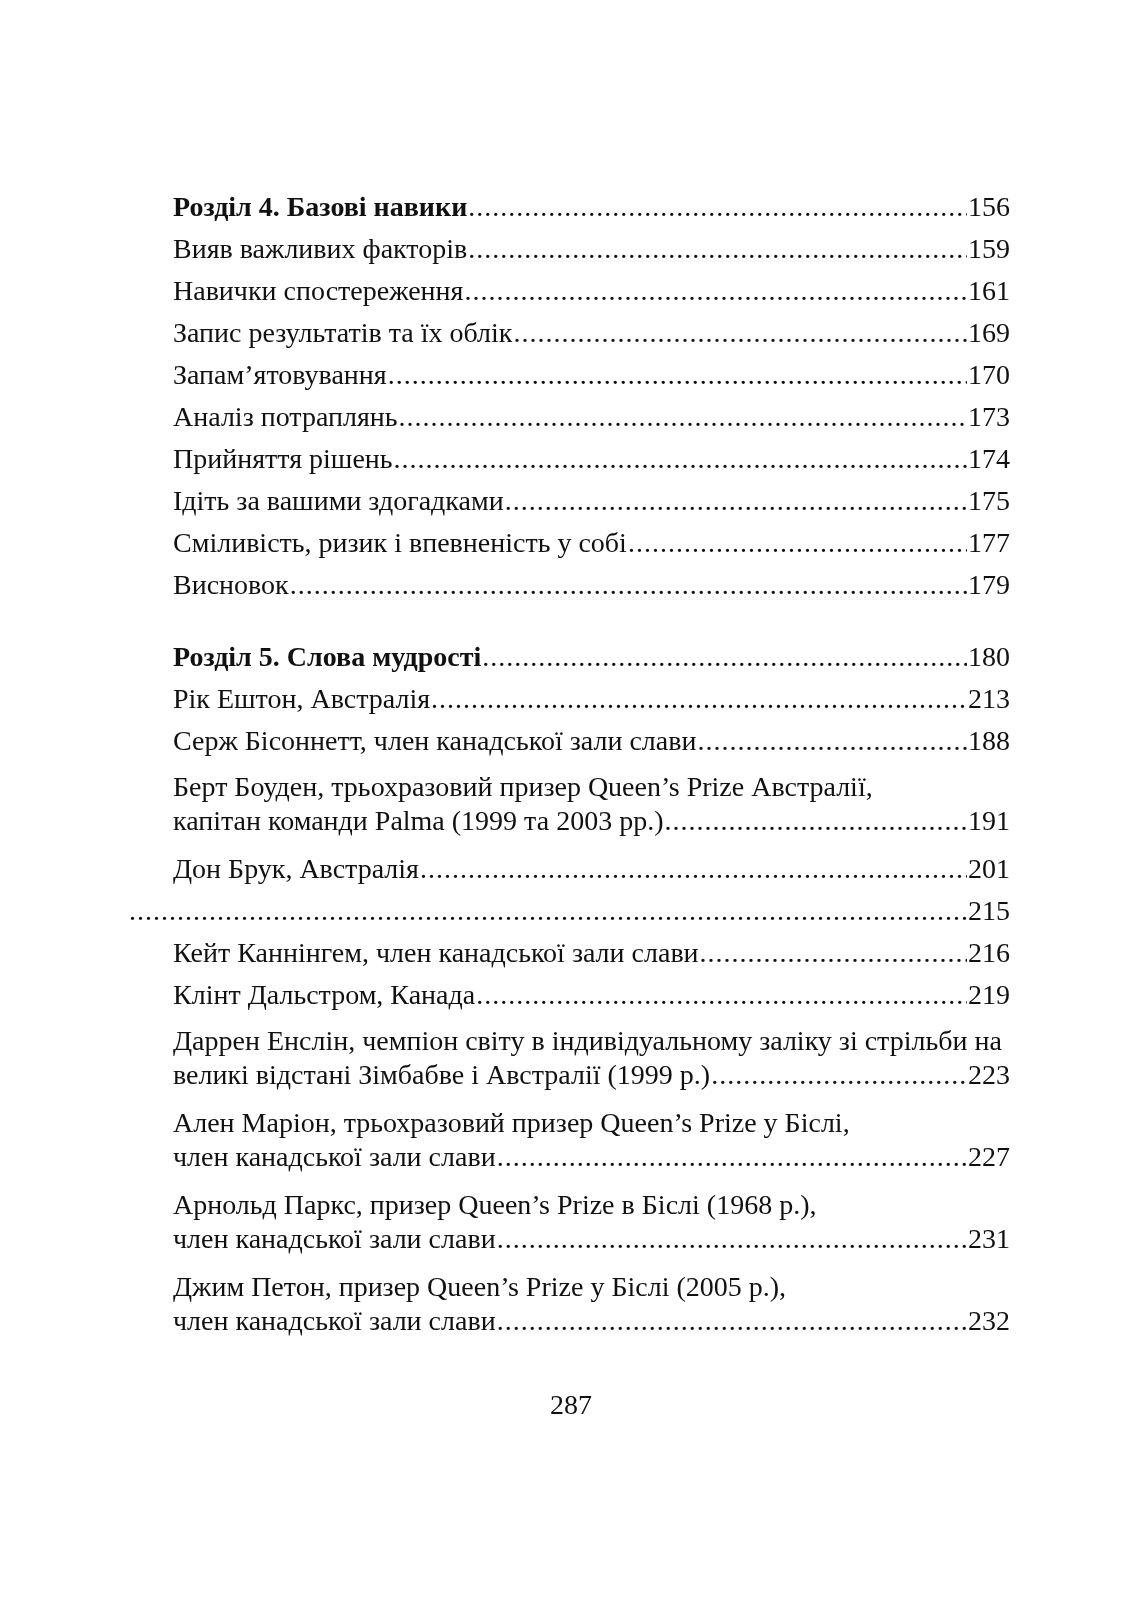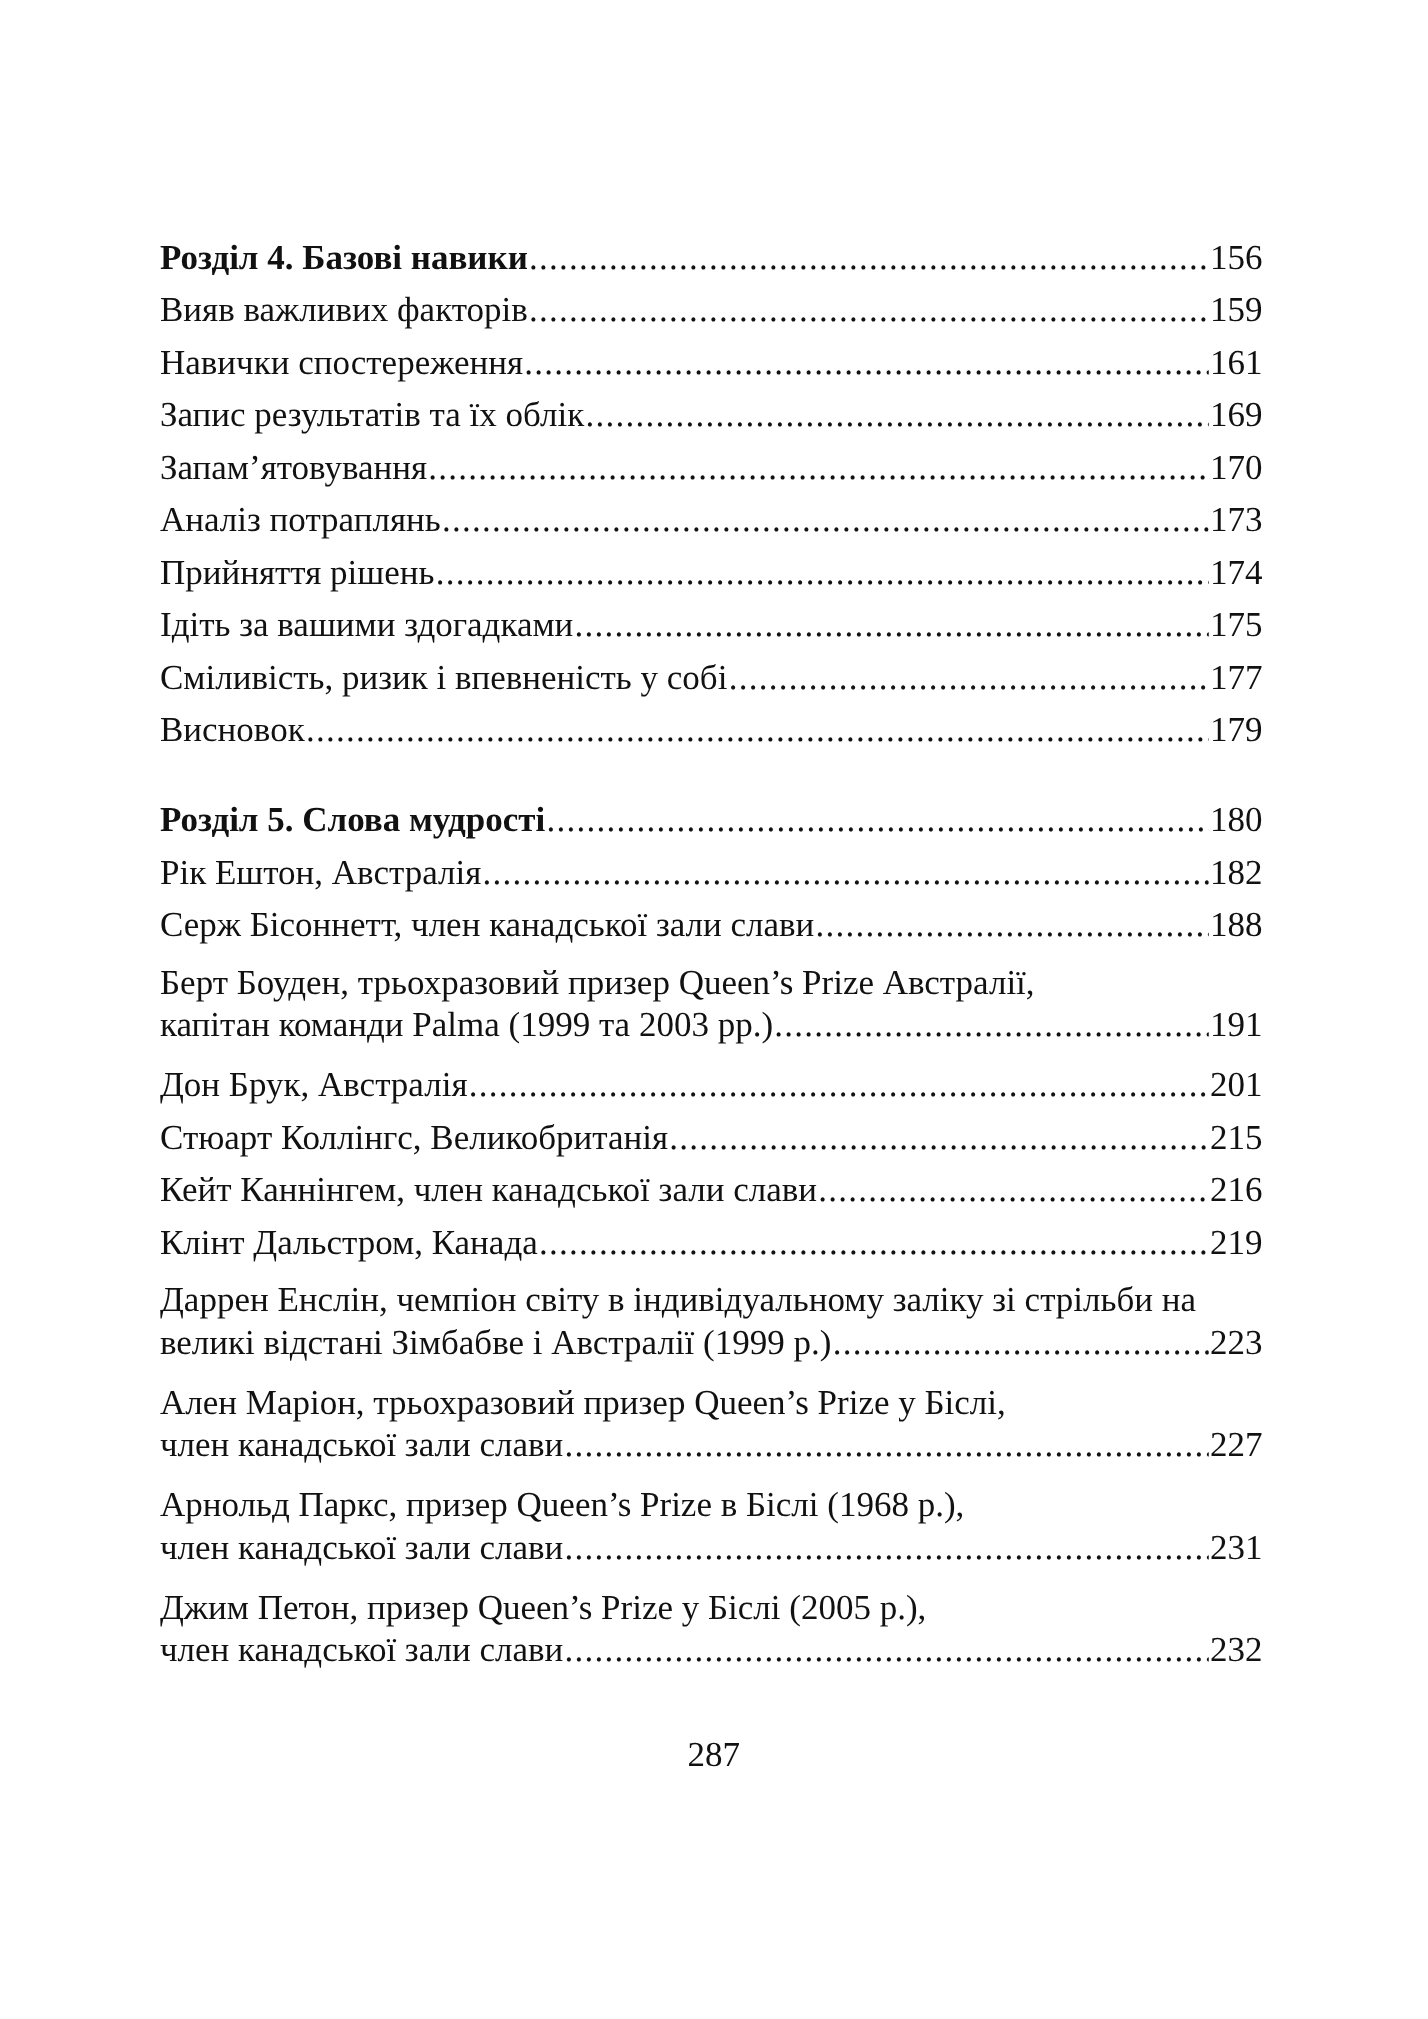--- a/index.html
+++ b/index.html
@@ -15,21 +15,21 @@
     padding: 190px 132px 0 128px;
   }
   .toc-section + .toc-section { margin-top: 38px; }
   .entry {
     font-size: 28px;
     line-height: 34px;
     margin-bottom: 8px;
   }
   .entry.multi { margin-top: 12px; margin-bottom: 14px; text-align: center; }
   .line { display: flex; align-items: baseline; }
-  .label { white-space: nowrap; }
+  .label { white-space: nowrap; margin-left: 45px; }
   .label.bold { font-weight: bold; }
   .leader {
     flex: 1 1 auto;
     overflow: hidden;
     white-space: nowrap;
     letter-spacing: 1px;
     margin: 0 1px;
   }
   .leader::after {
     content: "........................................................................................................................................................................";
@@ -138,21 +138,21 @@
       <span class="label bold">Розділ 5. Слова мудрості</span>
       <span class="leader"></span>
       <span class="pagenum">180</span>
     </div>
   </div>
         <div class="entry">
 
     <div class="line line-last">
       <span class="label">Рік Ештон, Австралія</span>
       <span class="leader"></span>
-      <span class="pagenum">182</span>
+      <span class="pagenum">213</span>
     </div>
   </div>
         <div class="entry">
 
     <div class="line line-last">
       <span class="label">Серж Бісоннетт, член канадської зали слави</span>
       <span class="leader"></span>
       <span class="pagenum">188</span>
     </div>
   </div>
@@ -170,21 +170,20 @@
 
     <div class="line line-last">
       <span class="label">Дон Брук, Австралія</span>
       <span class="leader"></span>
       <span class="pagenum">201</span>
     </div>
   </div>
         <div class="entry">
 
     <div class="line line-last">
-      <span class="label">Стюарт Коллінгс, Великобританія</span>
       <span class="leader"></span>
       <span class="pagenum">215</span>
     </div>
   </div>
         <div class="entry">
 
     <div class="line line-last">
       <span class="label">Кейт Каннінгем, член канадської зали слави</span>
       <span class="leader"></span>
       <span class="pagenum">216</span>

